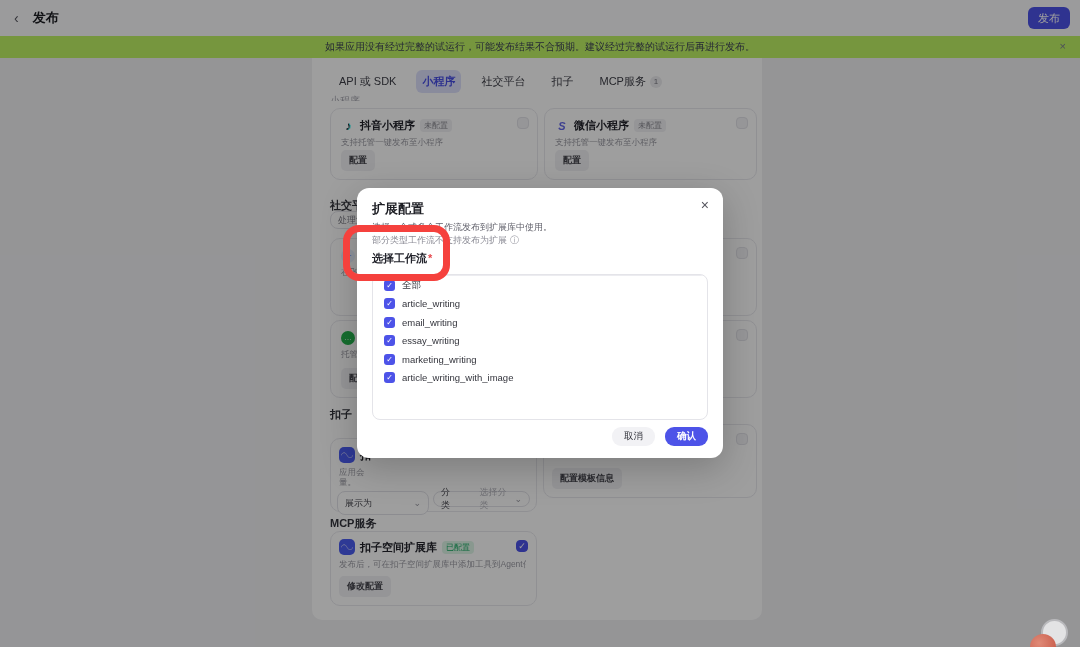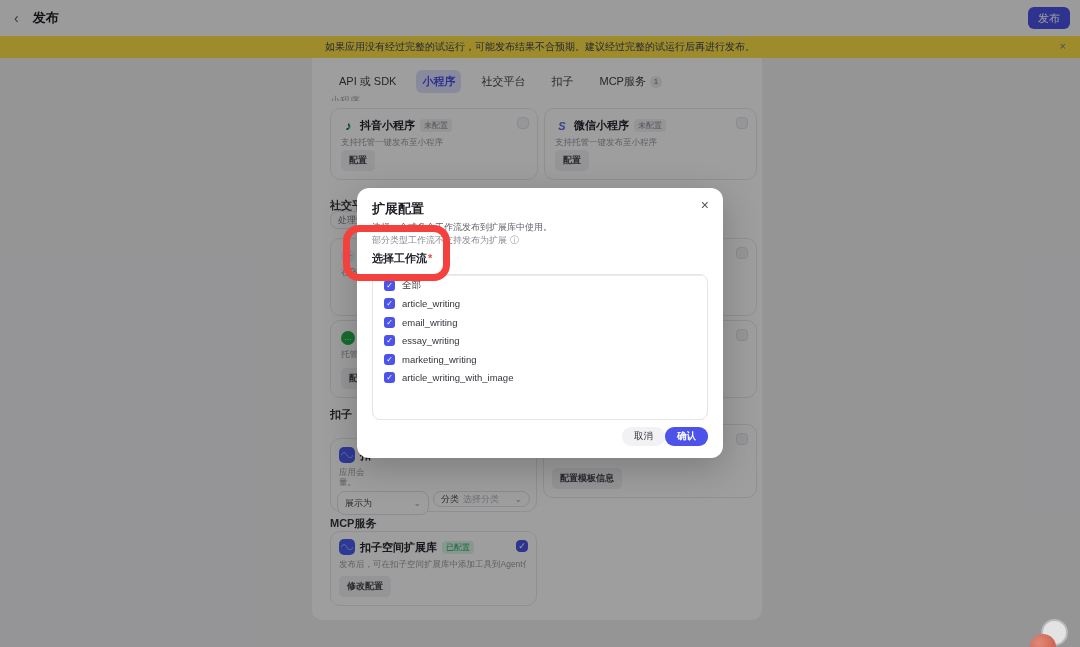--- a/index.html
+++ b/index.html
@@ -7,21 +7,21 @@
   body { font-family:"Liberation Sans","DejaVu Sans",sans-serif; }
   .screen { position:relative; width:1080px; height:647px; background:#f0f0f3; overflow:hidden; }
 
   
   .topbar { position:absolute; left:0; top:0; width:1080px; height:36px; background:#fafafc; display:flex; align-items:center; }
   .back { margin-left:14px; font-size:14px; color:#55555e; cursor:pointer; }
   .page-title { margin-left:14px; font-size:13px; font-weight:bold; color:#1c1d23; }
   .pub-btn { position:absolute; right:10px; top:7px; height:22px; padding:0 10px; background:#4d53e8; color:#fff; font-size:11px; border:none; border-radius:6px; line-height:22px; cursor:pointer; }
 
   
-  .banner { position:absolute; left:0; top:36px; width:1080px; height:22px; background:#fde047; display:flex; align-items:center; justify-content:center; font-size:10px; color:#3d4356; }
+  .banner { position:absolute; left:0; top:36px; width:1080px; height:22px; background:#bef264; display:flex; align-items:center; justify-content:center; font-size:10px; color:#3d4356; }
   .banner-close { position:absolute; right:14px; top:4px; font-size:11px; color:#7b7f92; cursor:pointer; }
 
   
   .panel { position:absolute; left:312px; top:58px; width:450px; height:562px; background:#ffffff; border-radius:0 0 10px 10px; overflow:hidden; }
 
   .tabs { position:absolute; left:21px; top:12px; display:flex; align-items:center; gap:14px; font-size:11px; color:#3c3d46; }
   .tab { padding:4px 6px; border-radius:6px; cursor:pointer; white-space:nowrap; display:flex; align-items:center; gap:4px; }
   .tab.active { background:#dee1fc; color:#4950e6; font-weight:bold; }
   .tab-badge { display:inline-block; min-width:12px; height:12px; border-radius:7px; background:#ececef; color:#77777f; font-size:8px; line-height:12px; text-align:center; }
 
@@ -73,21 +73,21 @@
   .listbox { position:absolute; left:15px; top:86px; width:336px; height:146px; border:1px solid #e4e4e9; border-radius:8px; overflow:hidden; }
   .searchwrap { margin:6px; height:20px; border:1px solid #e0e0e5; border-radius:6px; display:flex; align-items:center; padding:0 7px; gap:5px; }
   .searchwrap svg { flex:0 0 auto; }
   .search-input { border:none; outline:none; flex:1; font-size:9.5px; color:#33343c; font-family:inherit; background:transparent; }
   .search-input::placeholder { color:#bcbcc4; }
   .list-divider { height:1px; background:#ececf0; }
   .wf-row { display:flex; align-items:center; gap:7px; height:18.5px; padding:0 11px; cursor:pointer; }
   .wf-cb { width:11px; height:11px; border-radius:3px; background:#4d53e8; color:#fff; font-size:8px; line-height:11px; text-align:center; flex:0 0 auto; }
   .wf-label { font-size:9.5px; color:#33343c; }
 
-  .m-footer { position:absolute; right:15px; bottom:12px; display:flex; }
+  .m-footer { position:absolute; right:15px; bottom:12px; display:flex; gap:10px; }
   .btn-cancel { height:19px; padding:0 12px; background:#f2f2f5; color:#33343c; border:none; border-radius:9px; font-size:9.5px; cursor:pointer; }
   .btn-confirm { height:19px; padding:0 12px; background:#4d53e8; color:#fff; border:none; border-radius:9px; font-size:9.5px; font-weight:bold; cursor:pointer; }
 
   
   .red-annotation { position:absolute; left:343px; top:225px; width:107px; height:56px; border:7px solid #f5413d; border-radius:16px; z-index:60; pointer-events:none; }
 </style>
 </head>
 <body>
 
 <div class="screen">
@@ -178,21 +178,21 @@
           </span>
         <span class="c-title">扣</span>
       </div>
       <div class="c-desc" style="left:8px; top:28px;">应用会</div>
       <div class="c-desc2" style="left:8px; top:38px;">量。</div>
       <div class="select-pill" style="left:6px; top:52px; width:92px; height:24px;">
         <span class="dd-row-label">展示为</span>
         <span class="chev">⌄</span>
       </div>
       <div class="select-pill" style="left:102px; top:52px; width:97px; height:16px;">
-        <span style="display:flex; gap:4px;">
+        <span style="display:flex; gap:21px;">
           <span class="dd-row-label">分类</span>
           <span class="dd-ph">选择分类</span>
         </span>
         <span class="chev">⌄</span>
       </div>
     </div>
 
     <div class="card" style="left:231px; top:366px; width:214px; height:74px;">
       <button class="mini-btn" style="left:8px; bottom:8px;">配置模板信息</button>
       <span class="cb"></span>

